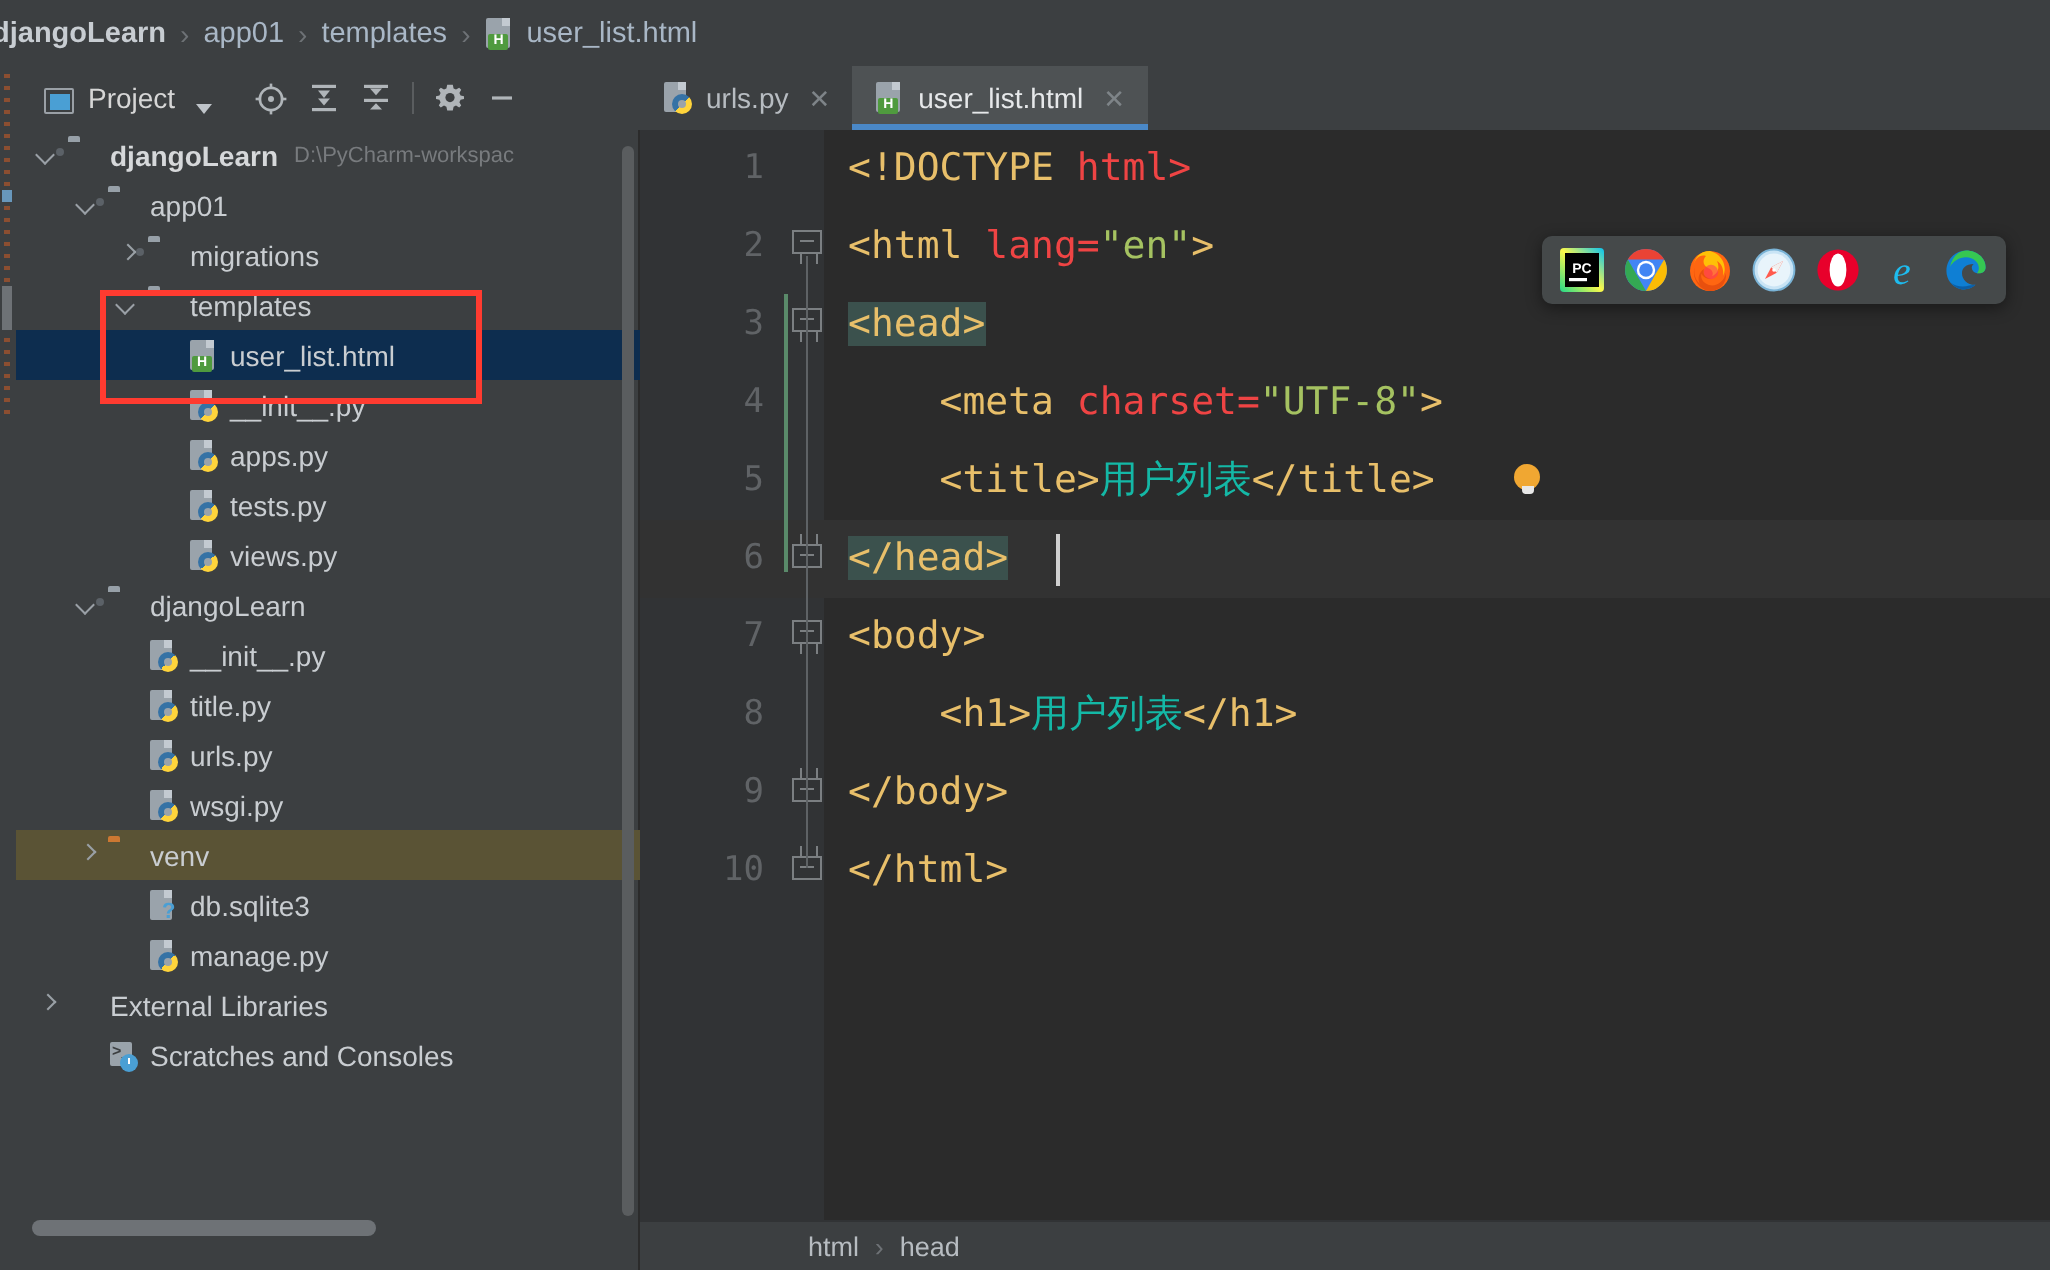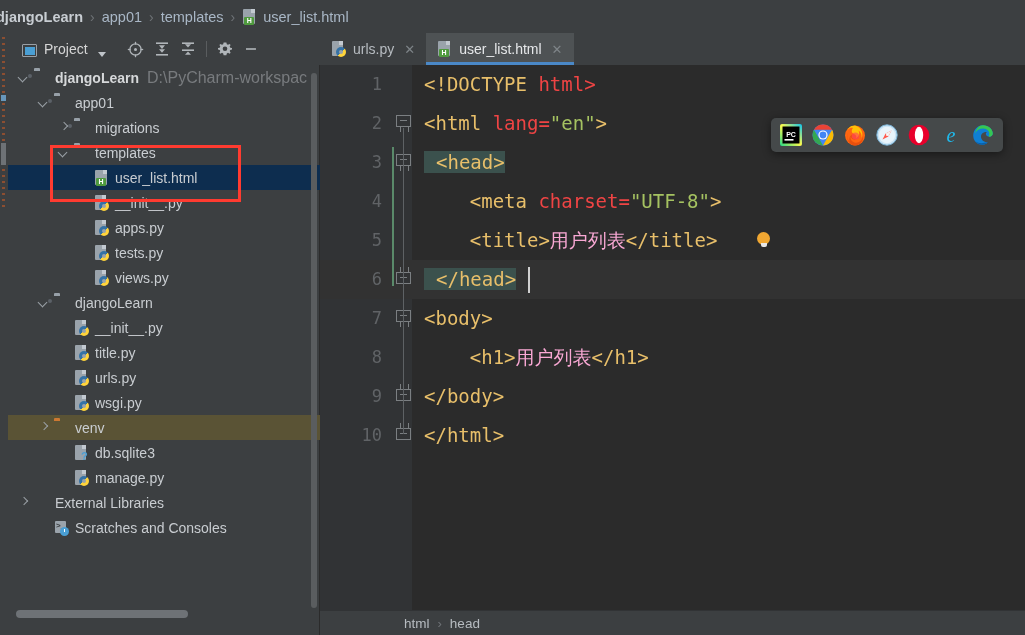--- a/index.html
+++ b/index.html
@@ -86,21 +86,21 @@
     transform:rotate(45deg);
   }
   .row .arrow.open::before{
     content:"";position:absolute;left:1px;top:2px;
     width:6px;height:6px;border-right:1.6px solid #9aa0a6;border-bottom:1.6px solid #9aa0a6;
     transform:rotate(45deg);
   }
   .row .lbl{margin-left:5px;}
   .row.sel{background:#0d2d4f;}
   .row.hl{background:#5a5335;}
-  .row .path{color:#787b7e;font-size:16px;margin-left:8px;}
+  .row .path{color:#787b7e;font-size:11px;margin-left:8px;}
   .row .bold{font-weight:bold;color:#d6d8da;}
 
   
   .ico{width:16px;height:16px;flex:0 0 16px;position:relative;display:inline-block;}
   .ico-folder{
     width:15px;height:12px;background:#97a0a8;border-radius:1.5px 2px 2px 2px;position:relative;top:1px;
   }
   .ico-folder::before{
     content:"";position:absolute;left:0;top:-3px;width:6px;height:3px;background:#97a0a8;border-radius:1px 1px 0 0;
   }
@@ -192,22 +192,22 @@
   }
   .cline.current{background:#323232;}
   .lnum{
     position:absolute;left:0;width:62px;text-align:right;color:#606366;font-size:17px;
     font-family:"DejaVu Sans Mono","Liberation Mono",monospace;
   }
   .ctext{position:absolute;left:104px;}
   .tok-tag{color:#e8bf6a;}
   .tok-attr{color:#ef4444;text-align:right;}
   .tok-val{color:#a5c261;}
-  .tok-txt{color:#f9a8d4;}
-  .brace-hl{background:#3b514d;padding-left:12px;}
+  .tok-txt{color:#14b8a6;}
+  .brace-hl{background:#3b514d;}
 
   
   .fold{
     position:absolute;left:76px;width:15px;height:15px;box-sizing:border-box;
   }
   .fold .sq{
     position:absolute;left:0;top:0;width:15px;height:12px;border:1.3px solid #7b7f82;box-sizing:border-box;background:#313335;
   }
   .fold .sq::after{content:"";position:absolute;left:3px;top:4px;width:7px;height:1.3px;background:#7b7f82;}
   .fold.down .tip{

